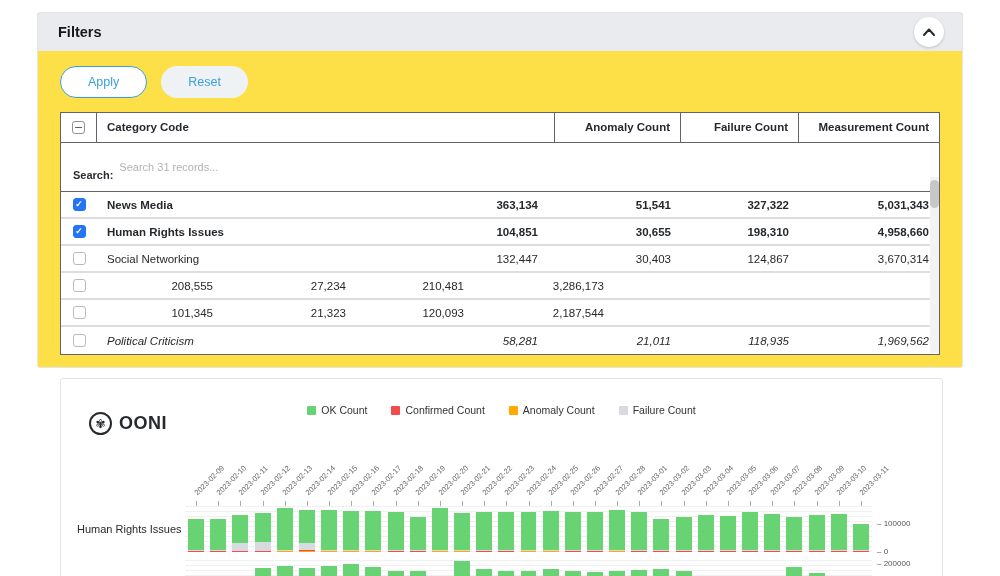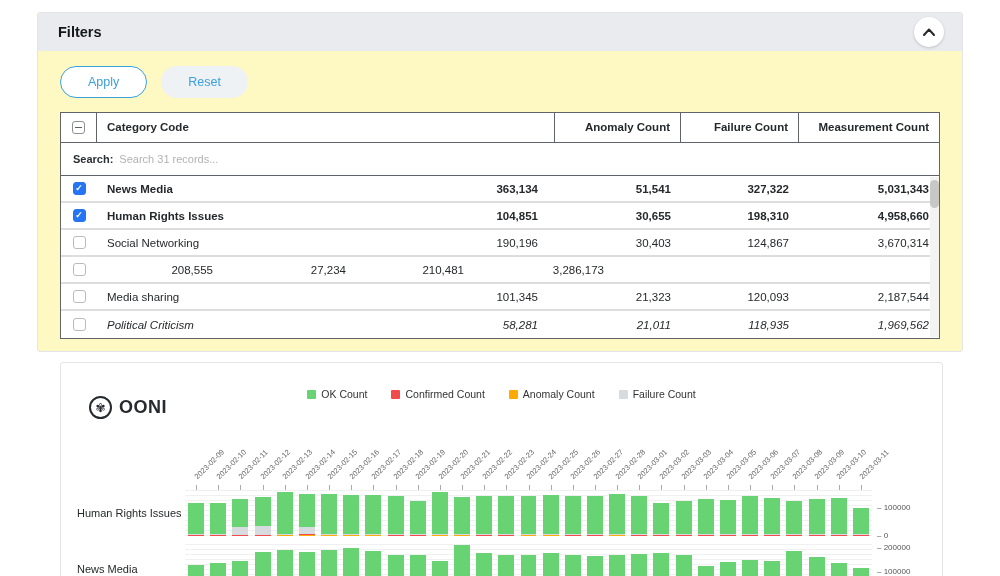--- a/index.html
+++ b/index.html
@@ -1,20 +1,20 @@
 <!DOCTYPE html>
 <html><head>
 <meta charset="utf-8">
 <style>
   * { box-sizing: border-box; margin: 0; padding: 0; }
   body { font-family: "Liberation Sans", sans-serif; background: #ffffff; color: #26292c; }
   .page { position: relative; }
 
   
-  .filters-card { margin: 12px 37px 0; border: 1px solid #e3e5e8; border-radius: 3px; background: #fef9c3; }
+  .filters-card { margin: 12px 37px 0; border: 1px solid #e3e5e8; border-radius: 3px; background: #fde047; }
   .filters-header { background: #e9ebee; height: 38px; display: flex; align-items: center; justify-content: space-between; padding: 0 18px 0 20px; border-radius: 3px 3px 0 0; }
   .filters-title { font-size: 14.5px; font-weight: 700; color: #14181c; }
   .collapse-btn { width: 30px; height: 30px; border-radius: 50%; background: #fff; border: none; box-shadow: 0 1px 3px rgba(0,0,0,.18); cursor: pointer; display: flex; align-items: center; justify-content: center; }
   .filters-body { padding: 15px 22px 12px; }
   .actions { display: flex; gap: 14px; margin-bottom: 14px; }
   .btn { font-family: "Liberation Sans", sans-serif; font-size: 12.5px; border-radius: 17px; padding: 8px 27px; cursor: pointer; }
   .btn-apply { color: #3ba0dc; background: #fff; border: 1.5px solid #3ba0dc; }
   .btn-reset { color: #3ba0dc; background: #eef2f5; border: none; }
 
   
@@ -22,21 +22,21 @@
   .thead { display: flex; border-bottom: 1px solid #60646a; font-weight: 700; }
   .th { padding: 8px 10px; border-right: 1px solid #60646a; }
   .th:last-child { border-right: none; }
   .cbcol { width: 36px; display: flex; align-items: center; justify-content: center; flex: none; }
   .catcol { flex: 1; }
   .w1 { width: 126px; flex: none; } .w2 { width: 133px; flex: none; }
   .w3 { width: 118px; flex: none; } .w4 { width: 140px; flex: none; }
   .num { text-align: right; }
   .sort { font-size: 8px; vertical-align: 1px; }
   .search-row { display: flex; align-items: center; padding: 10px 12px; border-bottom: 1px solid #60646a; font-size: 11px; }
-  .search-label { font-weight: 700; color: #2b2f33; }
+  .search-label { font-weight: 700; color: #2b2f33; margin-top: 16px; }
   .search-input { border: none; outline: none; margin-left: 6px; flex: 1; font-family: "Liberation Sans", sans-serif; font-size: 11px; color: #333; background: transparent; }
   .search-input::placeholder { color: #b2b2b2; }
   .trow { display: flex; align-items: center; height: 27px; border-bottom: 2px solid #dddddd; }
   .trow:last-child { border-bottom: none; font-style: italic; }
   .trow.checked { font-weight: 700; }
   .td { padding: 0 10px; }
   .td.cbcol { padding: 0; }
   .checkbox { width: 13px; height: 13px; border: 1.5px solid #b6bcc3; border-radius: 3px; background: #fff; display: inline-flex; align-items: center; justify-content: center; font-size: 9px; line-height: 1; color: #fff; cursor: pointer; }
   .checkbox.on { background: #2574f4; border-color: #2574f4; }
   .checkbox.indet { border-color: #8d9197; }
@@ -122,39 +122,38 @@
               <div class="td num w1" data-name="anomaly-cell">104,851</div>
               <div class="td num w2" data-name="confirmed-cell">30,655</div>
               <div class="td num w3" data-name="failure-cell">198,310</div>
               <div class="td num w4" data-name="measurement-cell">4,958,660</div>
             </div>
             <div class="trow" data-name="table-row">
               <div class="td cbcol">
                 <span class="checkbox" data-name="row-checkbox"></span>
               </div>
               <div class="td catcol" data-name="category-cell">Social Networking</div>
-              <div class="td num w1" data-name="anomaly-cell">190,196</div>
+              <div class="td num w1" data-name="anomaly-cell">132,447</div>
               <div class="td num w2" data-name="confirmed-cell">30,403</div>
               <div class="td num w3" data-name="failure-cell">124,867</div>
               <div class="td num w4" data-name="measurement-cell">3,670,314</div>
             </div>
             <div class="trow" data-name="table-row">
               <div class="td cbcol">
                 <span class="checkbox" data-name="row-checkbox"></span>
               </div>
               <div class="td num w1" data-name="anomaly-cell">208,555</div>
               <div class="td num w2" data-name="confirmed-cell">27,234</div>
               <div class="td num w3" data-name="failure-cell">210,481</div>
               <div class="td num w4" data-name="measurement-cell">3,286,173</div>
             </div>
             <div class="trow" data-name="table-row">
               <div class="td cbcol">
                 <span class="checkbox" data-name="row-checkbox"></span>
               </div>
-              <div class="td catcol" data-name="category-cell">Media sharing</div>
               <div class="td num w1" data-name="anomaly-cell">101,345</div>
               <div class="td num w2" data-name="confirmed-cell">21,323</div>
               <div class="td num w3" data-name="failure-cell">120,093</div>
               <div class="td num w4" data-name="measurement-cell">2,187,544</div>
             </div>
             <div class="trow" data-name="table-row">
               <div class="td cbcol">
                 <span class="checkbox" data-name="row-checkbox"></span>
               </div>
               <div class="td catcol" data-name="category-cell">Political Criticism</div>

